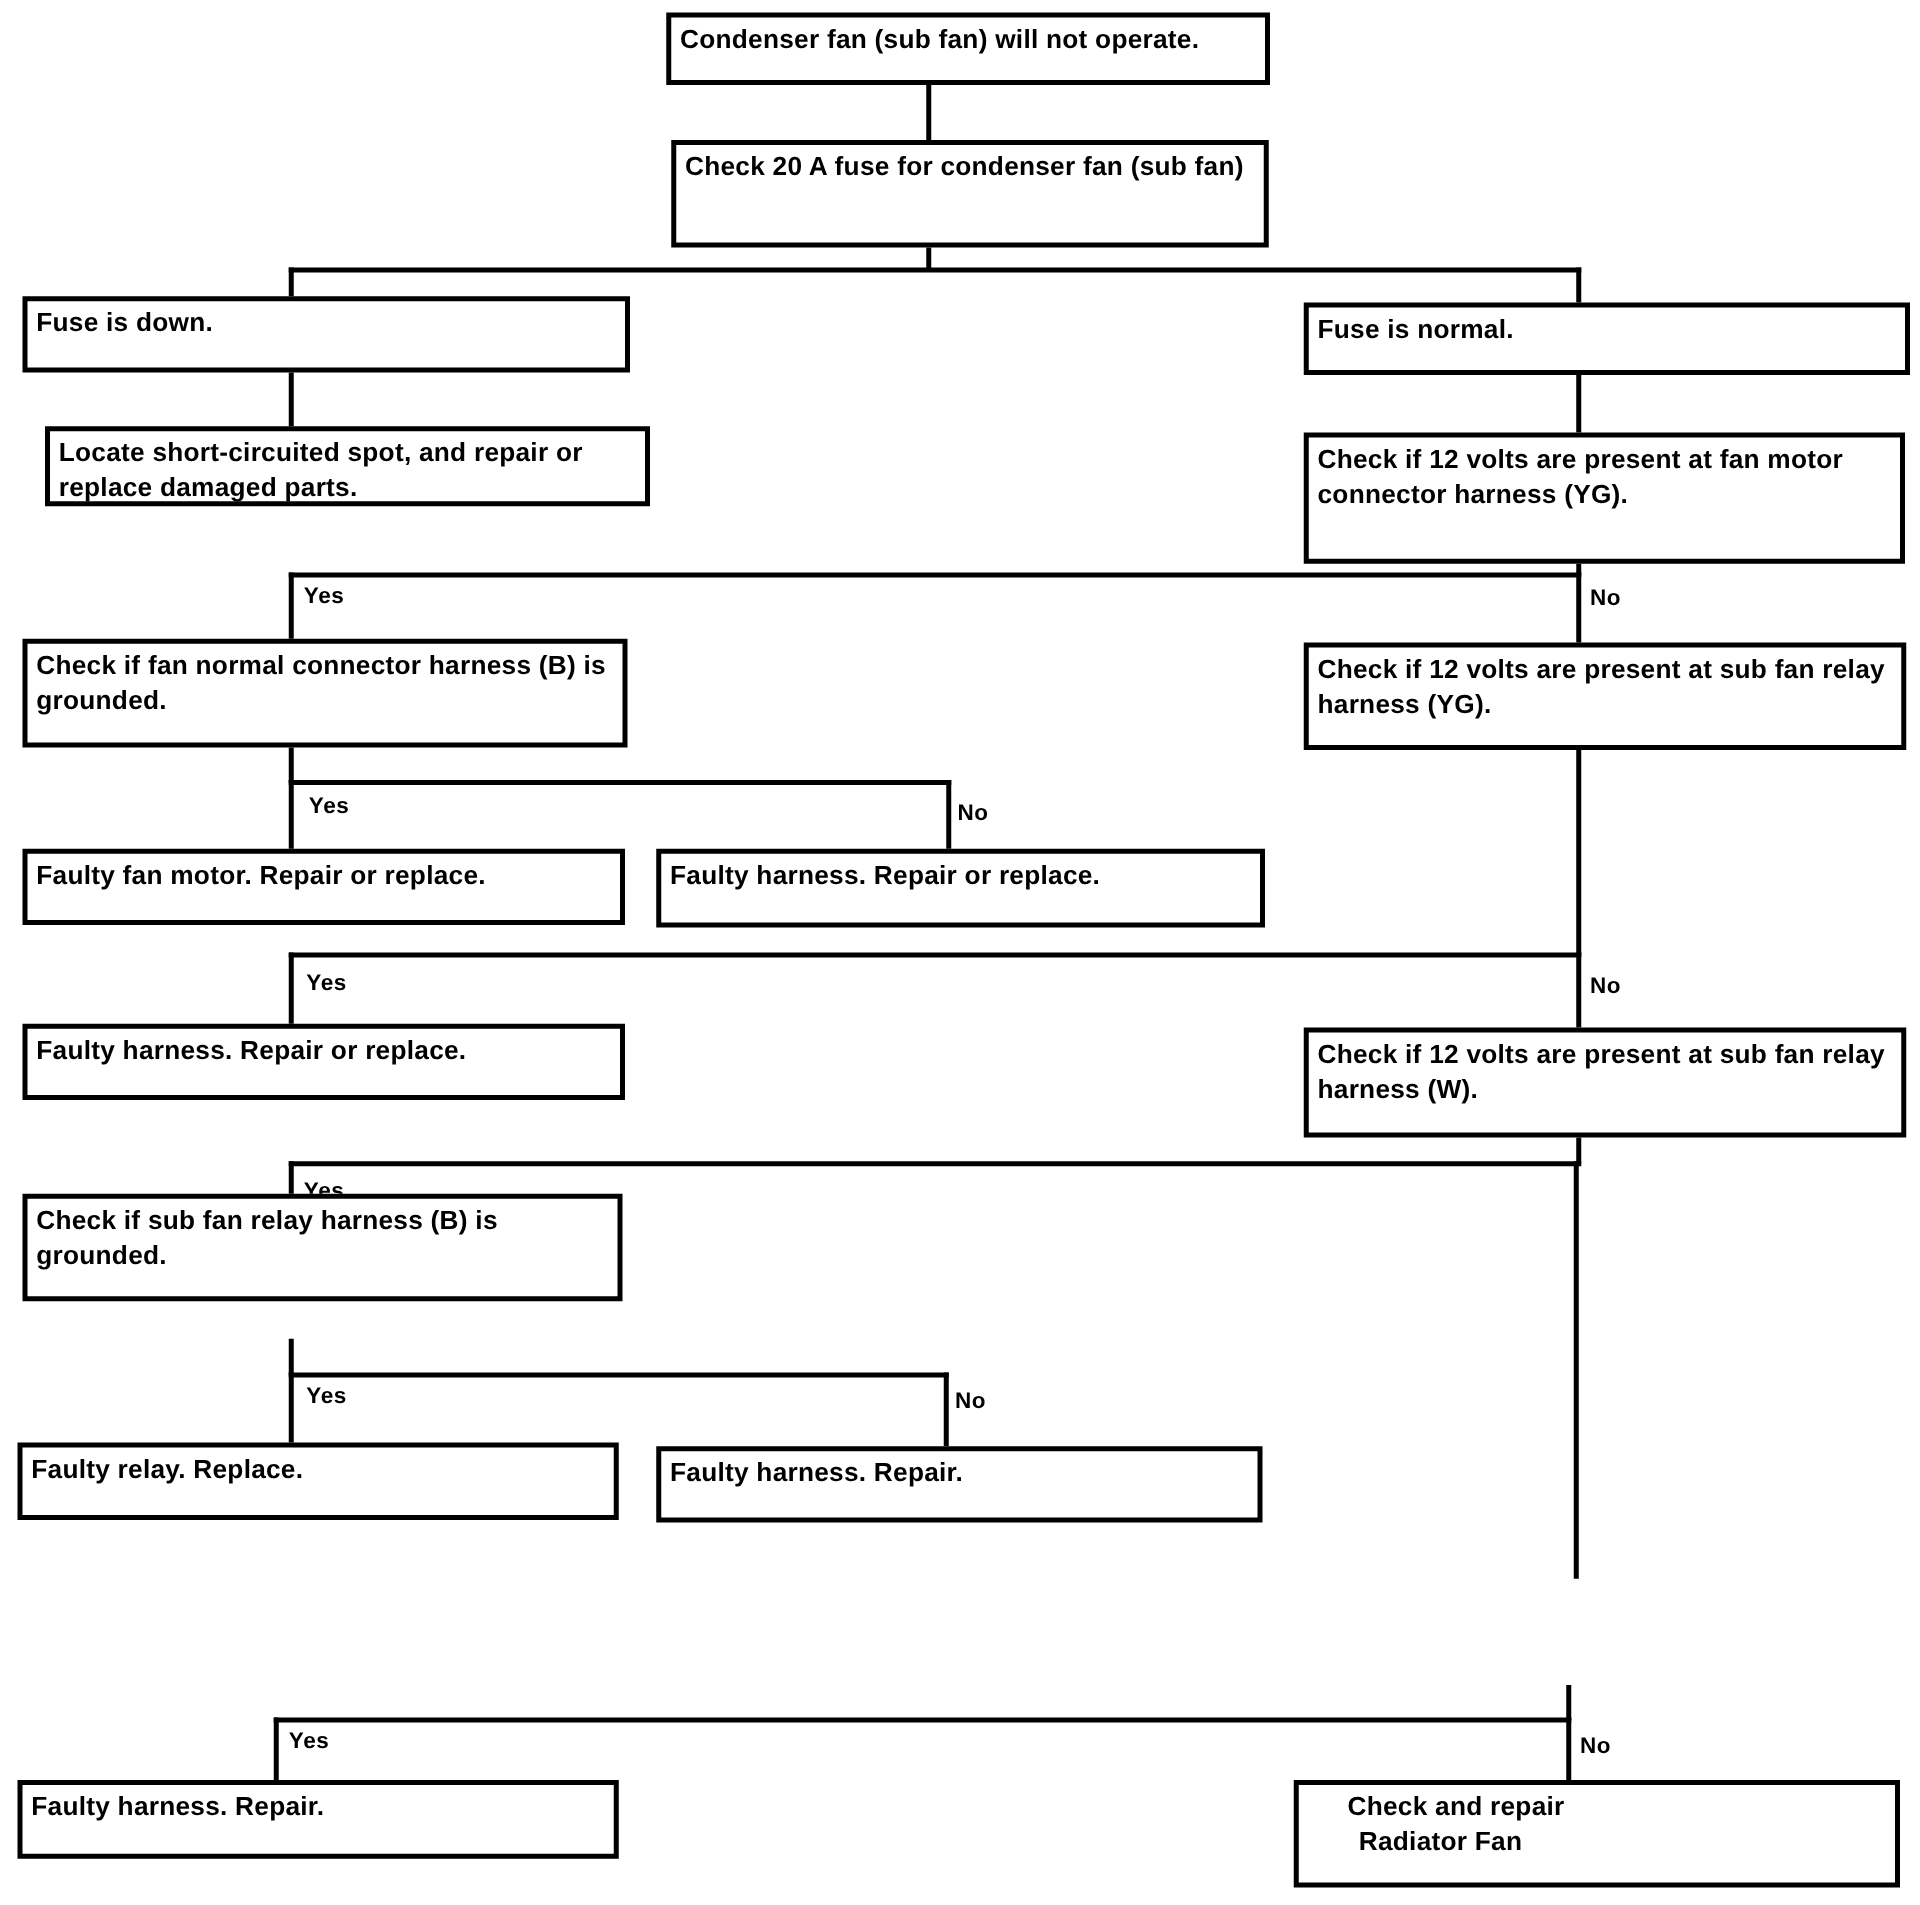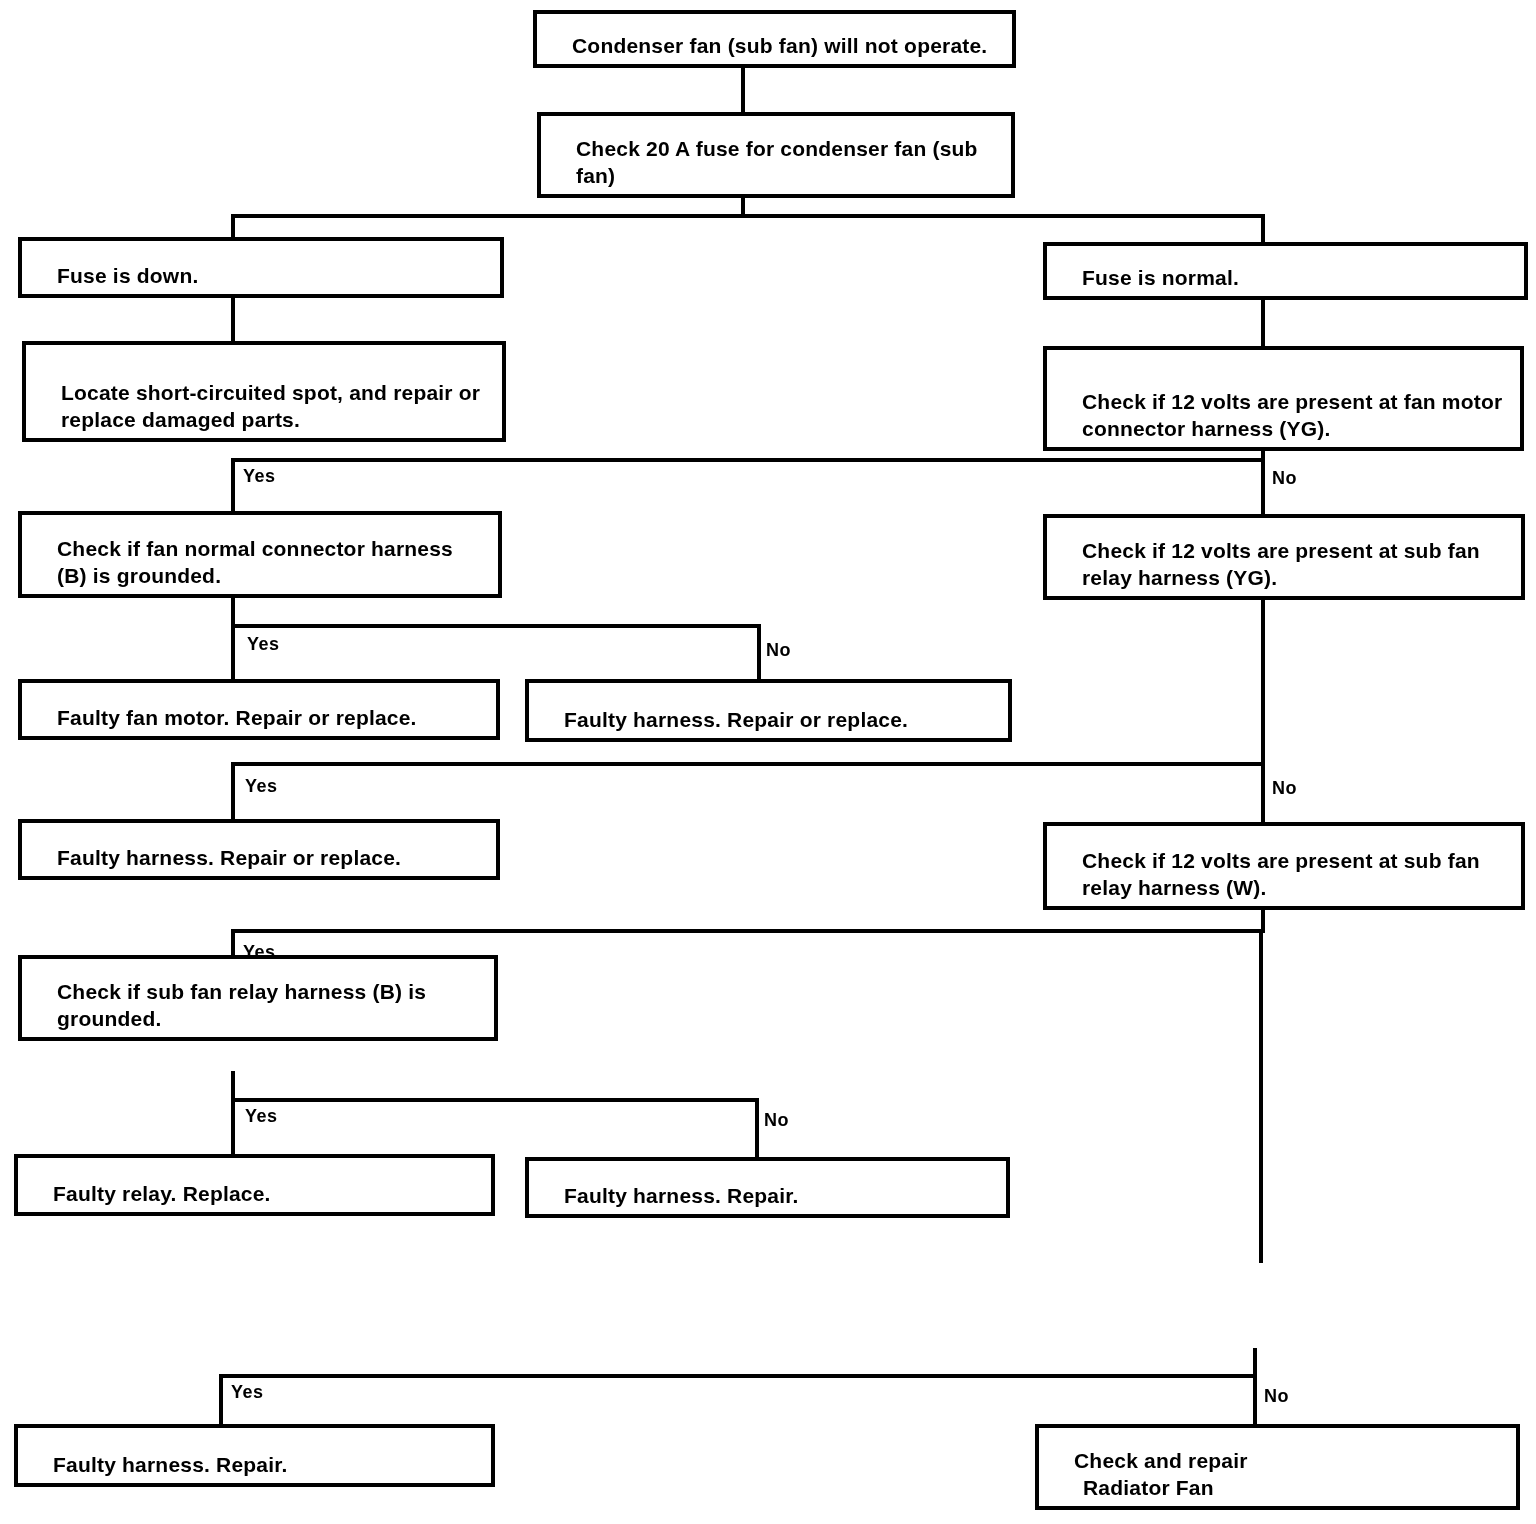--- a/index.html
+++ b/index.html
@@ -14,29 +14,29 @@
     background: #ffffff;
     font-family: "Liberation Sans", sans-serif;
     color: #000000;
   }
   .node {
     position: absolute;
     box-sizing: border-box;
     background: #ffffff;
     border: 4px solid #000000;
     display: flex;
-    align-items: flex-end;
-    padding: 4px 10px 4px 35px;
+    align-items: flex-start;
+    padding: 4px 10px 4px 7px;
     font-size: 21px;
     font-weight: 700;
     line-height: 1.32;
     letter-spacing: 0.2px;
   }
   .node-text { display: block; }
-  .node-line { display: block; }
+  .node-line { display: block; margin-left: 32px; }
   .node-line.indent { padding-left: 9px; }
   .line {
     position: absolute;
     background: #000000;
   }
   .branch-label {
     position: absolute;
     font-size: 18px;
     font-weight: 700;
     letter-spacing: 0.5px;
@@ -100,21 +100,21 @@
   </div>
 
   <div class="node" style="left:18px;top:237px;width:486px;height:61px">
     <span class="node-text">Fuse is down.</span>
   </div>
 
   <div class="node" style="left:1043px;top:242px;width:485px;height:58px">
     <span class="node-text">Fuse is normal.</span>
   </div>
 
-  <div class="node" style="left:22px;top:341px;width:484px;height:101px">
+  <div class="node" style="left:36px;top:341px;width:484px;height:64px">
     <span class="node-text">Locate short-circuited spot, and repair or replace damaged parts.</span>
   </div>
 
   <div class="node" style="left:1043px;top:346px;width:481px;height:105px">
     <span class="node-text">Check if 12 volts are present at fan motor connector harness (YG).</span>
   </div>
 
   <div class="node" style="left:18px;top:511px;width:484px;height:87px">
     <span class="node-text">Check if fan normal connector harness (B) is grounded.</span>
   </div>

